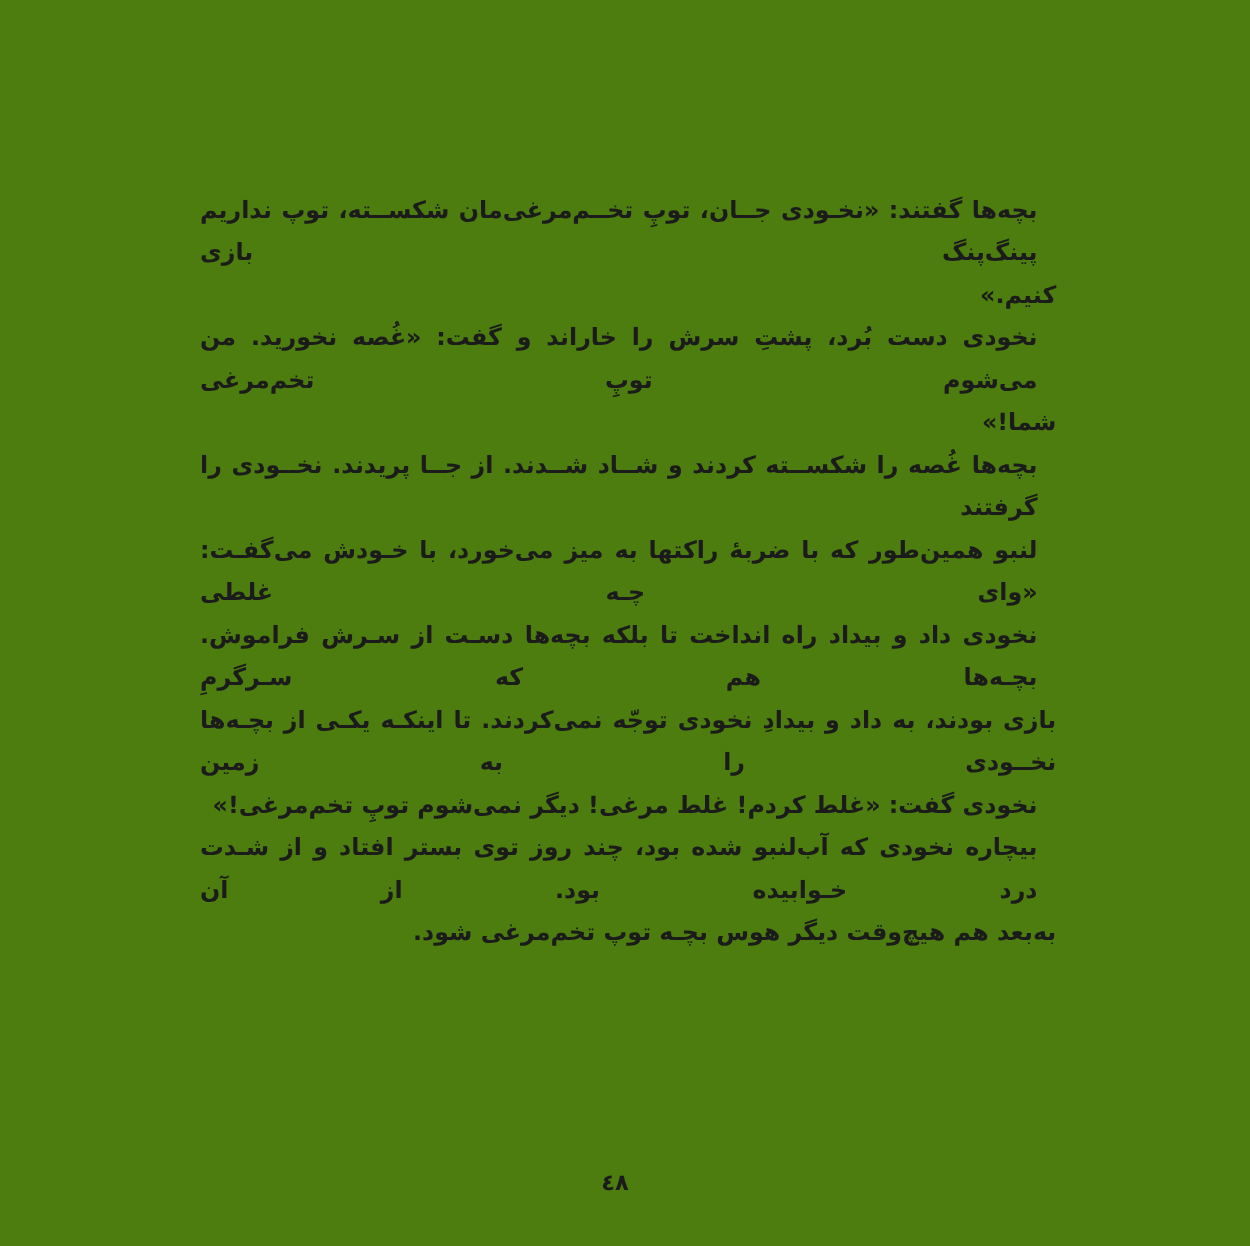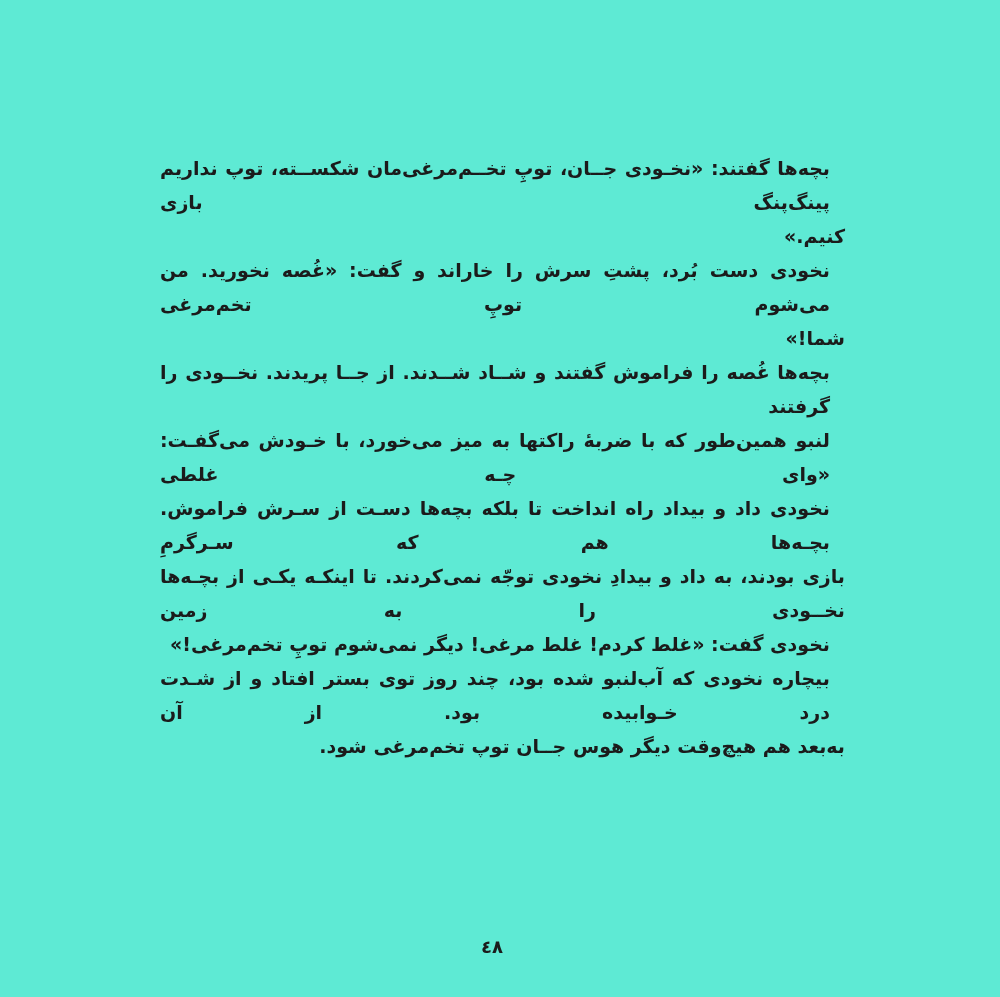--- a/index.html
+++ b/index.html
@@ -11,21 +11,21 @@
     width: 1000px;
     height: 997px;
     position: relative;
     font-family: "DejaVu Sans", sans-serif;
     color: #1b1b1b;
     overflow: hidden;
   }
   .page {
     position: absolute;
     inset: 0;
-    background: #5eead4;
+    background: #4d7c0f;
   }
   .text-block {
     position: absolute;
     top: 151px;
     right: 155px;
     left: 160px;
     direction: rtl;
     font-size: 19px;
     font-weight: bold;
     line-height: 34px;
@@ -66,31 +66,31 @@
   <div class="text-block" id="text-block">
       <div class="para">
         <div class="line indent">بچه‌ها گفتند: «نخـودی جــان، توپِ تخــم‌مرغی‌مان شکســته، توپ نداریم پینگ‌پنگ بازی</div>
         <div class="line last">کنیم.»</div>
       </div>
       <div class="para">
         <div class="line indent">نخودی دست بُرد، پشتِ سرش را خاراند و گفت: «غُصه نخورید. من می‌شوم توپِ تخم‌مرغی</div>
         <div class="line last">شما!»</div>
       </div>
       <div class="para">
-        <div class="line indent">بچه‌ها غُصه را فراموش گفتند و شــاد شــدند. از جــا پریدند. نخــودی را گرفتند</div>
+        <div class="line indent">بچه‌ها غُصه را شکســته کردند و شــاد شــدند. از جــا پریدند. نخــودی را گرفتند</div>
       </div>
       <div class="para">
         <div class="line indent">لنبو همین‌طور که با ضربهٔ راکتها به میز می‌خورد، با خـودش می‌گفـت: «وای چـه غلطی</div>
       </div>
       <div class="para">
         <div class="line indent">نخودی داد و بیداد راه انداخت تا بلکه بچه‌ها دسـت از سـرش فراموش. بچـه‌ها هم که سـرگرمِ</div>
         <div class="line">بازی بودند، به داد و بیدادِ نخودی توجّه نمی‌کردند. تا اینکـه یکـی از بچـه‌ها نخــودی را به زمین</div>
       </div>
       <div class="para">
         <div class="line indent last">نخودی گفت: «غلط کردم! غلط مرغی! دیگر نمی‌شوم توپِ تخم‌مرغی!»</div>
       </div>
       <div class="para">
         <div class="line indent">بیچاره نخودی که آب‌لنبو شده بود، چند روز توی بستر افتاد و از شـدت درد خـوابیده بود. از آن</div>
-        <div class="line last">به‌بعد هم هیچ‌وقت دیگر هوس جــان توپ تخم‌مرغی شود.</div>
+        <div class="line last">به‌بعد هم هیچ‌وقت دیگر هوس بچـه توپ تخم‌مرغی شود.</div>
       </div>
     </div>
   <div class="page-number">٤٨</div>
 </div>
 
 </body></html>

